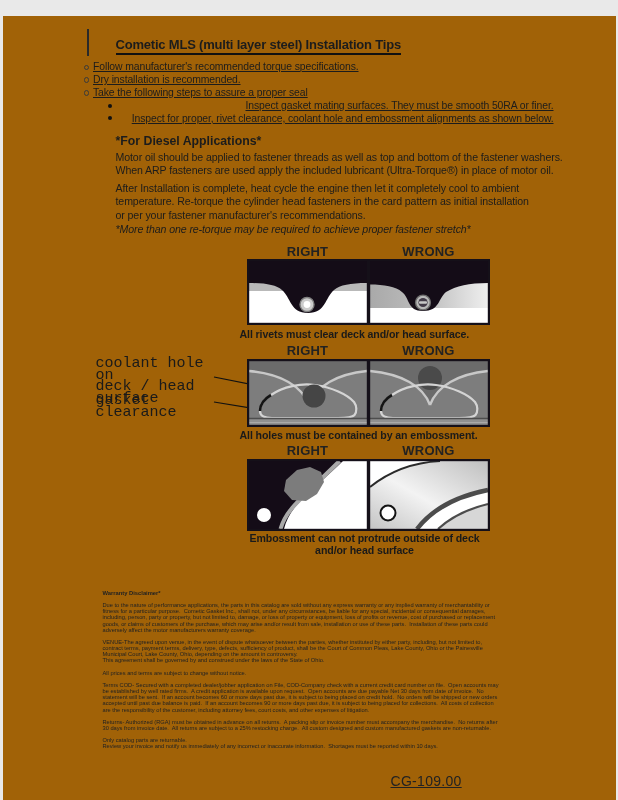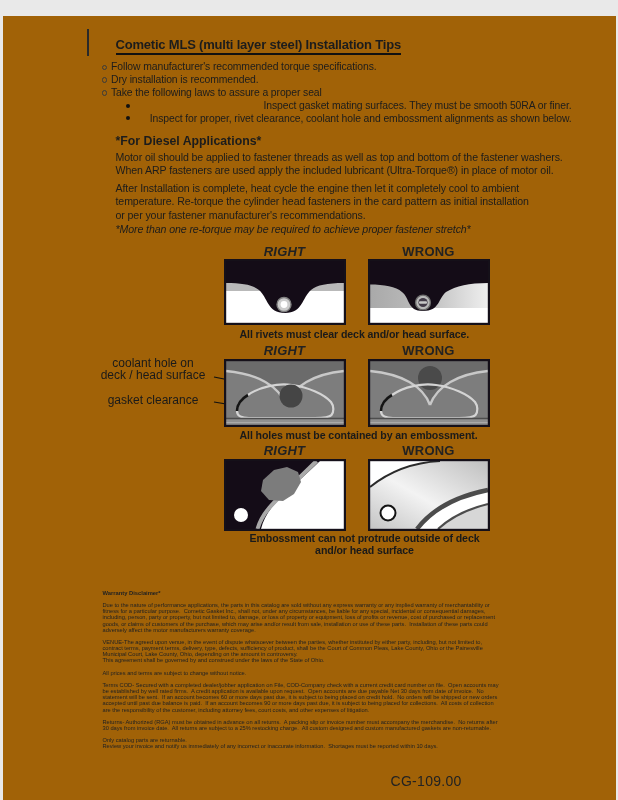--- a/index.html
+++ b/index.html
@@ -4,55 +4,55 @@
 <style>
   html,body{margin:0;padding:0;background:#e9e9e9;}
   #page{position:relative;width:613px;height:800px;background:#a16207;margin:16px auto;
         font-family:"Liberation Sans",sans-serif;color:#1c1c1c;overflow:hidden;}
 
   .tick{position:absolute;left:84px;top:13px;width:2px;height:27px;background:#2a2a2a;}
 
   .title{position:absolute;left:113px;top:21px;margin:0;font-size:13px;font-weight:700;
          letter-spacing:-0.2px;border-bottom:2px solid #111;padding-bottom:1px;}
 
-  .tips{position:absolute;left:99px;top:45px;font-size:10.4px;line-height:12.9px;
-        letter-spacing:-0.1px;width:470px;}
+  .tips{position:absolute;left:81px;top:45px;font-size:10.4px;line-height:12.9px;
+        letter-spacing:-0.1px;width:470px;text-decoration:underline;}
   .tip{display:flex;align-items:flex-start;}
   .tip.sub{margin-left:24px;justify-content:space-between;}
   .ob{flex:0 0 auto;width:3.5px;height:3.5px;border:1px solid #3a3a3a;border-radius:50%;
       margin:3.5px 4px 0 0;}
   .fb{flex:0 0 auto;width:4px;height:4px;background:#111;border-radius:50%;
       margin:3.8px 4px 0 0;}
 
   .h2{position:absolute;left:113px;top:118px;margin:0;font-size:12.3px;font-weight:700;}
   .para{position:absolute;left:113px;margin:0;font-size:10.6px;line-height:13.4px;
         letter-spacing:-0.1px;white-space:pre;}
   .p1{top:135px;} .p2{top:166px;} .p3{top:207px;font-style:italic;}
 
   .dlabel{position:absolute;width:122px;text-align:center;font-size:13px;font-weight:700;
           letter-spacing:0.2px;color:#222;}
-  .colL{left:221px;font-style:italic;} .colR{left:365px;}
+  .colL{left:244px;} .colR{left:365px;}
   .lr1{top:228px;} .lr2{top:327px;} .lr3{top:427px;}
   .dbox{position:absolute;line-height:0;}
   .b1{top:243px;} .b2{top:343px;} .b3{top:443px;}
   .caption{position:absolute;left:237px;font-size:10.6px;font-weight:700;
            letter-spacing:-0.1px;line-height:12.3px;color:#1a1a1a;text-align:center;}
   .c1{top:312px;} .c2{top:413px;} .c3{top:516px;width:250px;}
 
-  .leadlabel{position:absolute;width:115px;text-align:center;font-size:12px;
-             line-height:11.5px;color:#1a1a1a;}
+  .leadlabel{position:absolute;width:115px;text-align:left;font-size:15px;
+             line-height:11.5px;color:#1a1a1a;font-family:Liberation Mono, monospace;}
   .ll1{left:93px;top:342px;} .ll2{left:93px;top:379px;}
   .leader{position:absolute;left:208px;top:355px;}
 
   .warranty{position:absolute;left:100px;top:574px;width:440px;color:#222;}
   .warranty .wh{font-size:5.8px;font-weight:700;margin:0 0 6.3px 0;}
   .warranty .wp{font-size:5.7px;line-height:6.1px;margin:0 0 6.3px 0;white-space:pre;}
 
   .pagenum{position:absolute;left:388px;top:757px;font-size:14px;letter-spacing:0.3px;
-           color:#222;}
+           color:#222;text-decoration:underline;}
   svg{display:block;}
 </style>
 </head>
 <body>
 
 <div id="page">
 
   <div class="tick"></div>
 
   <h1 class="title">Cometic MLS (multi layer steel) Installation Tips</h1>
@@ -61,21 +61,21 @@
     <div class="tip">
         <span class="ob"></span>
         <span>Follow manufacturer's recommended torque specifications.</span>
       </div>
     <div class="tip">
         <span class="ob"></span>
         <span>Dry installation is recommended.</span>
       </div>
     <div class="tip">
         <span class="ob"></span>
-        <span>Take the following laws to assure a proper seal</span>
+        <span>Take the following steps to assure a proper seal</span>
       </div>
     <div class="tip sub">
         <span class="fb"></span>
         <span>Inspect gasket mating surfaces.  They must be smooth 50RA or finer.</span>
       </div>
     <div class="tip sub">
         <span class="fb"></span>
         <span>Inspect for proper, rivet clearance, coolant hole and embossment alignments as shown below.</span>
       </div>
   </div>

